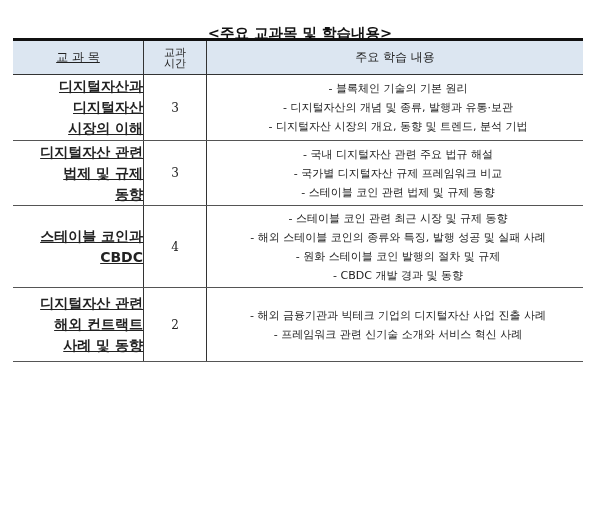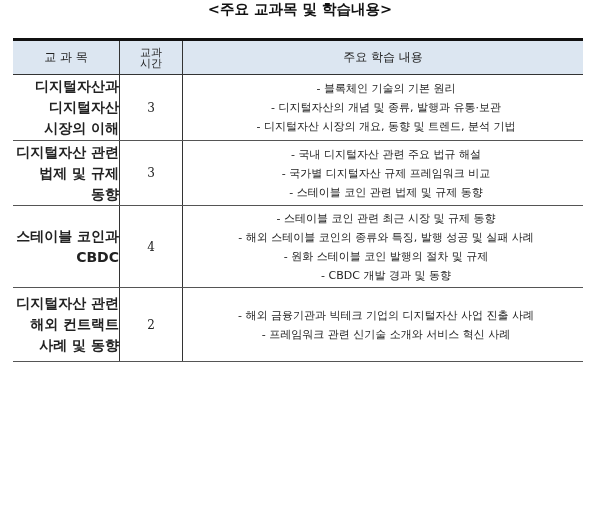--- a/index.html
+++ b/index.html
@@ -1,27 +1,27 @@
 <!DOCTYPE html>
 <html><head>
   <meta charset="utf-8">
   <style>
     html, body { margin: 0; padding: 0; background: #ffffff; }
     body { width: 600px; height: 518px; position: relative; overflow: hidden;
            font-family: "DejaVu Sans", "Liberation Sans", sans-serif; color: #222; }
-    .title { position: absolute; top: 0; left: 0; width: 600px; text-align: center;
+    .title { position: absolute; top: 24px; left: 0; width: 600px; text-align: center;
              font-size: 14.5px; font-weight: bold; letter-spacing: 0px; color: #111; }
     table { position: absolute; top: 38px; left: 13px; width: 570px;
             border-collapse: collapse; table-layout: fixed; }
     th, td { padding: 0; font-size: 11.5px; }
     thead tr { background: #dce6f1; height: 35px; }
     thead th { font-weight: normal; font-family: "DejaVu Serif", "Liberation Serif", serif;
                border-top: 3px solid #111; border-bottom: 1.5px solid #333; text-align: center;
                font-size: 12px; color: #222; }
-    th.c1, td.c1 { width: 106px; border-right: 1px solid #333; }
+    th.c1, td.c1 { width: 130px; border-right: 1px solid #333; text-decoration: underline; }
     th.c2, td.c2 { width: 62px; border-right: 1px solid #333; }
     th.c2 { font-size: 11px; line-height: 11px; }
     tbody td { border-bottom: 1.5px solid #555; vertical-align: middle; }
     td.c1 { text-align: right; font-weight: bold; line-height: 21px; font-size: 14px; color: #222; }
     td.c2 { text-align: center; font-family: "DejaVu Serif", "Liberation Serif", serif; font-size: 12px; }
     td.c3 { padding-left: 6px; }
     td.c3 ul { list-style: none; margin: 0; padding: 0; text-align: center; }
     td.c3 li { line-height: 19px; font-size: 11px; color: #222; white-space: nowrap; }
     td.c3 li::before { content: "- "; }
     tr.r0 { height: 66px; } tr.r1 { height: 69px; } tr.r2 { height: 79px; }

